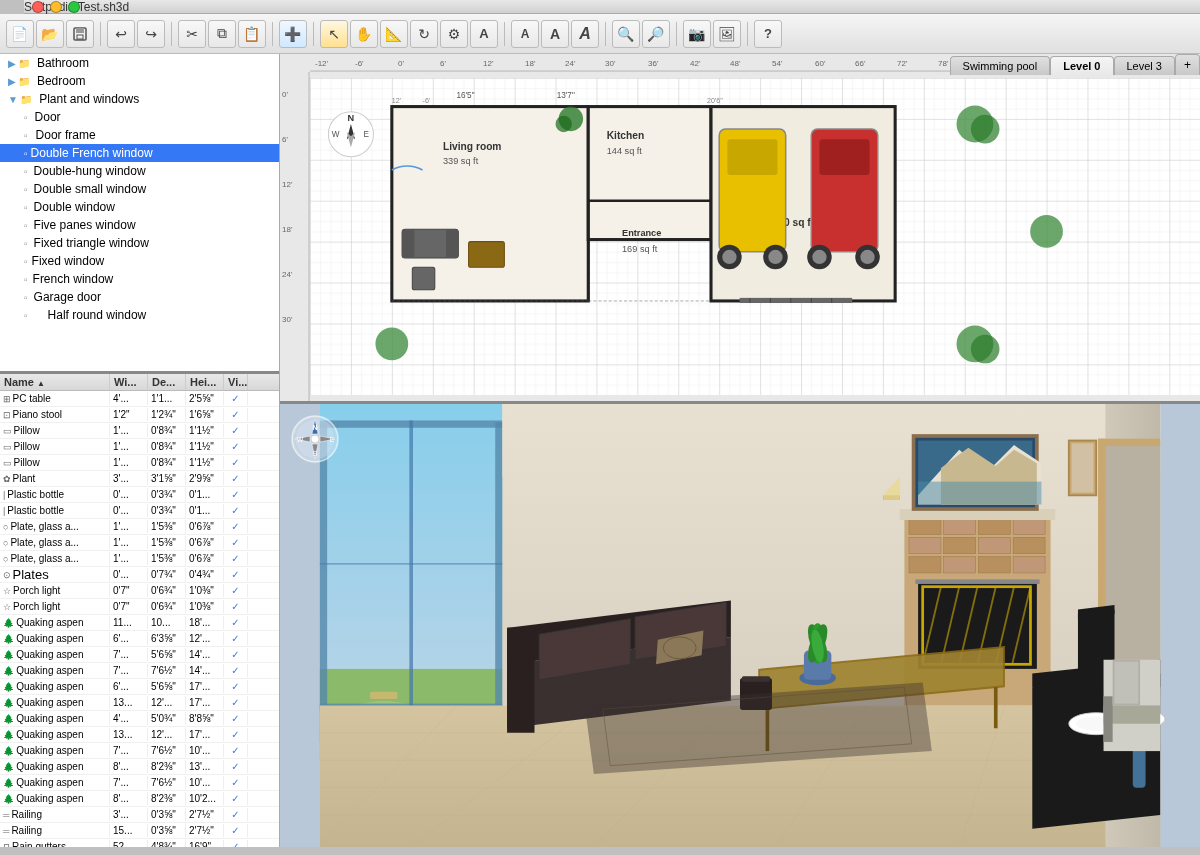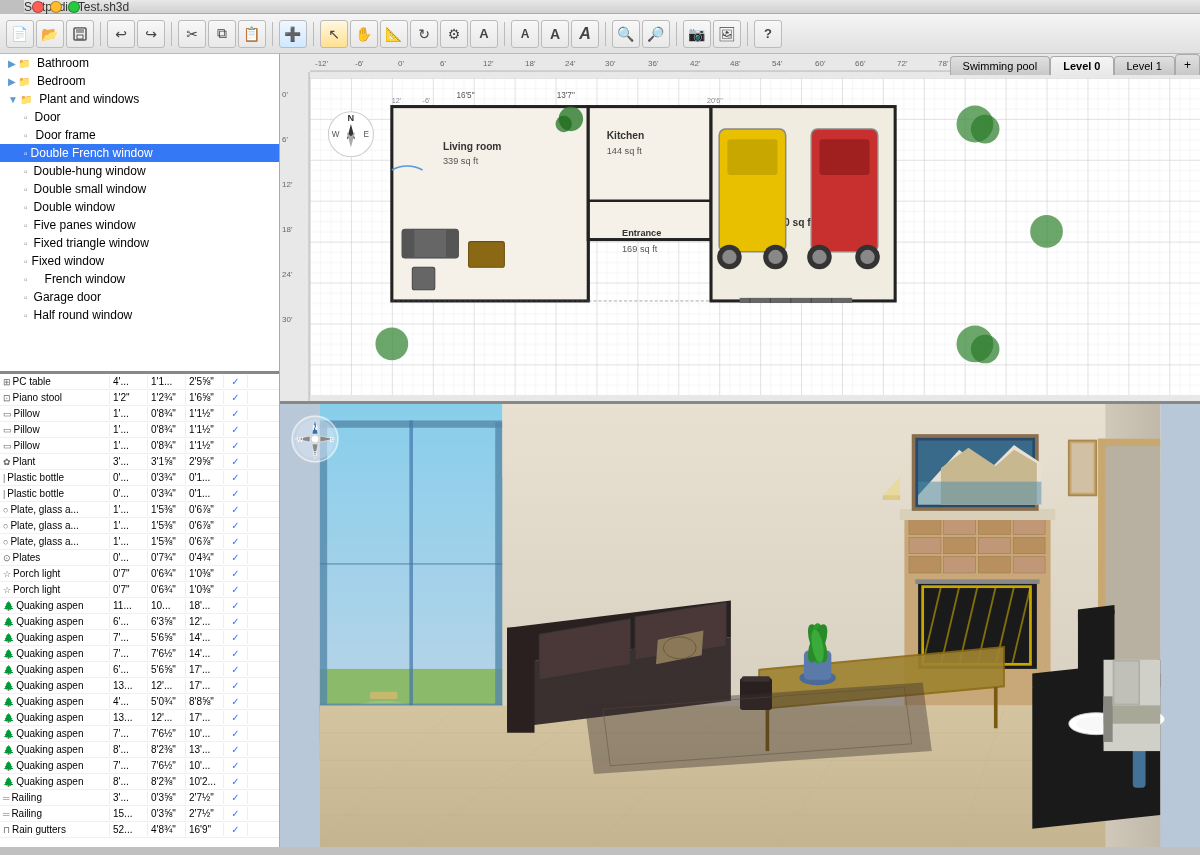--- a/index.html
+++ b/index.html
@@ -387,35 +387,44 @@
         <span style="margin-left:3px">Fixed triangle window</span>
       </div>
       <div class="tree-item">
         <span class="indent" style="width:20px"></span>
         <span class="icon item-icon">▫</span>
         <span style="margin-left:1px">Fixed window</span>
       </div>
       <div class="tree-item">
         <span class="indent" style="width:20px"></span>
         <span class="icon item-icon">▫</span>
-        <span style="margin-left:14px">French window</span>
+        <span style="margin-left:2px">French window</span>
       </div>
       <div class="tree-item">
         <span class="indent" style="width:20px"></span>
         <span class="icon item-icon">▫</span>
         <span style="margin-left:3px">Garage door</span>
       </div>
       <div class="tree-item">
         <span class="indent" style="width:20px"></span>
         <span class="icon item-icon">▫</span>
-        <span style="margin-left:3px">Half round window</span>
+        <span style="margin-left:17px">Half round window</span>
       </div>
     </div>
 
     <div class="list-panel">
+      <div class="list-header">
+        <div class="list-col-header col-name">
+          Name <span class="sort-arrow">▲</span>
+        </div>
+        <div class="list-col-header col-wi">Wi...</div>
+        <div class="list-col-header col-de">De...</div>
+        <div class="list-col-header col-hei">Hei...</div>
+        <div class="list-col-header col-vi">Vi...</div>
+      </div>
       <div id="list-rows-container">
           <div class="list-row">
       <div class="list-cell col-name">
         <span class="row-icon">⊞</span>
         <span style="font-size:10px;">PC table</span>
       </div>
       <div class="list-cell col-wi">4'...</div>
       <div class="list-cell col-de">1'1...</div>
       <div class="list-cell col-hei">2'5⅝"</div>
       <div class="list-cell col-vi">
@@ -538,21 +547,21 @@
       <div class="list-cell col-wi">1'...</div>
       <div class="list-cell col-de">1'5⅜"</div>
       <div class="list-cell col-hei">0'6⅞"</div>
       <div class="list-cell col-vi">
         <span class="check-icon">✓</span>
       </div>
     </div>
           <div class="list-row">
       <div class="list-cell col-name">
         <span class="row-icon">⊙</span>
-        <span style="font-size:10px;">Plates</span>
+        <span style="font-size:13px;">Plates</span>
       </div>
       <div class="list-cell col-wi">0'...</div>
       <div class="list-cell col-de">0'7¾"</div>
       <div class="list-cell col-hei">0'4¾"</div>
       <div class="list-cell col-vi">
         <span class="check-icon">✓</span>
       </div>
     </div>
           <div class="list-row">
       <div class="list-cell col-name">
@@ -763,21 +772,21 @@
 
   </div>
 
   <div class="right-content">
 
     <div class="view-2d">
 
       <div class="view-tabs">
         <div class="view-tab">Swimming pool</div>
         <div class="view-tab active">Level 0</div>
-        <div class="view-tab">Level 1</div>
+        <div class="view-tab">Level 3</div>
         <div class="view-tab-add">+</div>
       </div>
 
       <div class="floorplan-area">
 
         <div class="ruler-top">
           <svg width="100%" height="18" style="position:absolute;top:0;left:0;">
             <rect width="100%" height="18" fill="#e8e8e8"></rect>
             <line x1="0" y1="17" x2="100%" y2="17" stroke="#bbb" stroke-width="1"></line>
 

